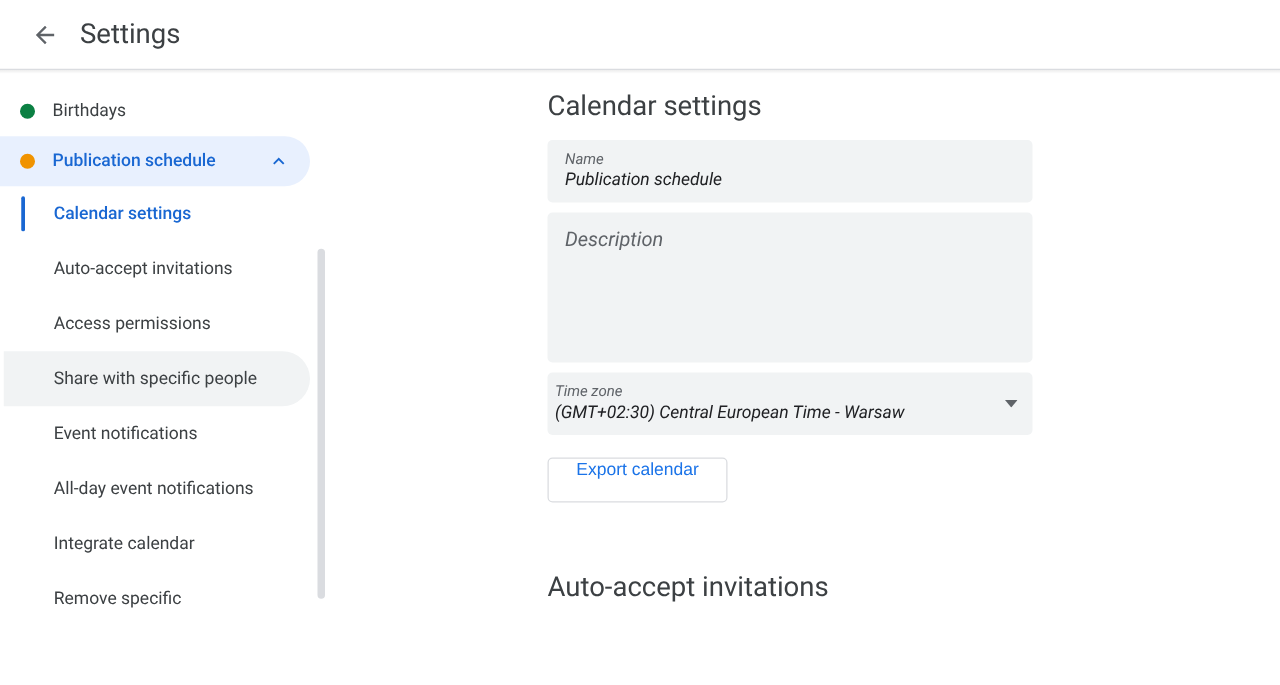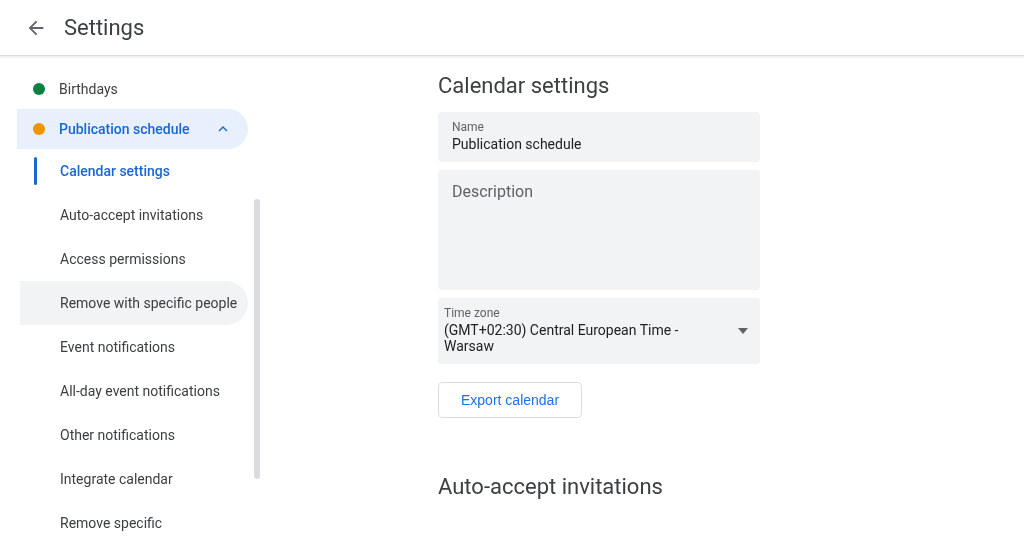--- a/index.html
+++ b/index.html
@@ -2,43 +2,43 @@
 <html><head>
   <meta charset="utf-8">
   <style>
     * { box-sizing: border-box; margin: 0; padding: 0; }
     body { font-family: 'Google Sans', Roboto, Arial, sans-serif; color: #3c4043; background: #fff; width: 1024px; height: 548px; overflow: hidden; }
     .header { display: flex; align-items: center; height: 56px; padding: 0 16px; border-bottom: 1px solid #dadce0; }
     .back-btn { width: 40px; height: 40px; border-radius: 50%; display: flex; align-items: center; justify-content: center; cursor: pointer; margin-right: 8px; }
     .header-title { font-size: 22px; font-weight: 400; color: #3c4043; }
     .hr-shadow { height: 3px; background: linear-gradient(#00000012, transparent); }
     .layout { display: flex; height: 489px; }
-    .sidebar { width: 264px; padding-top: 10px; position: relative; flex-shrink: 0; padding-left: 17px; }
+    .sidebar { width: 264px; padding-top: 10px; position: relative; flex-shrink: 0; }
     .scroll-ind { position: absolute; right: 4px; top: 140px; width: 6px; height: 280px; background: #dadce0; border-radius: 3px; }
     .sb-item { display: flex; align-items: center; height: 40px; padding: 0 16px 0 16px; border-radius: 0 20px 20px 0; font-size: 14px; color: #3c4043; cursor: pointer; margin-right: 16px; }
     .sb-item .dot { width: 12px; height: 12px; border-radius: 50%; margin-right: 14px; flex-shrink: 0; }
     .sb-item.expanded { background: #e8f0fe; color: #1967d2; font-weight: 500; }
     .sb-item .spacer { flex: 1; }
     .chevron { width: 18px; height: 18px; }
     .sub-list { border-left: 3px solid transparent; }
     .sub-item { display: flex; align-items: center; height: 44px; padding-left: 40px; font-size: 14px; color: #3c4043; cursor: pointer; border-radius: 0 22px 22px 0; margin-right: 16px; position: relative; }
     .sub-item.active { color: #1967d2; font-weight: 500; }
     .sub-item.active::before { content: ''; position: absolute; left: 14px; top: 8px; bottom: 8px; width: 3px; background: #1967d2; border-radius: 2px; }
     .sub-item.hovered { background: #f1f3f4; }
     .main { flex: 1; padding: 12px 0 0 0; overflow: hidden; }
     .section-title { font-size: 22px; font-weight: 400; color: #3c4043; margin: 2px 0 14px 0; padding-left: 2px; }
     .section-title.mt { margin-top: 56px; }
-    .field-box { background: #f1f3f4; border-radius: 4px; padding: 8px 14px 10px 14px; width: 322px; margin-bottom: 8px; position: relative; }
+    .field-box { background: #f1f3f4; border-radius: 4px; padding: 8px 14px 10px 14px; width: 388px; margin-bottom: 8px; position: relative; font-style: italic; }
     .field-label-sm { font-size: 12px; color: #5f6368; }
     .field-value { font-size: 14px; color: #202124; margin-top: 2px; }
     .field-box.desc { height: 120px; }
     .desc-label { font-size: 16px; color: #5f6368; padding-top: 4px; }
     .field-box.tz { display: block; padding: 8px 36px 10px 6px; cursor: pointer; }
     .tz-caret { position: absolute; right: 12px; top: 50%; transform: translateY(-50%); }
-    .export-btn { display: inline-flex; align-items: center; height: 36px; padding: 0 22px; border: 1px solid #dadce0; border-radius: 4px; font-size: 14px; color: #1a73e8; font-weight: 500; background: #fff; cursor: pointer; margin-top: 10px; }
+    .export-btn { display: inline-flex; height: 36px; padding: 0 22px; border: 1px solid #dadce0; border-radius: 4px; font-size: 14px; color: #1a73e8; font-weight: 500; background: #fff; cursor: pointer; margin-top: 10px; }
     .learn-more { font-size: 13px; color: #5f6368; margin-top: 22px; }
     .learn-more a { color: #1a73e8; text-decoration: none; cursor: pointer; }
     .content-col { padding-left: 2px; width: 440px; margin-left: 0; }
     .main-inner { padding-left: 172px; }
     svg { display: block; }
   </style>
 </head>
 <body>
 
 <div class="header">
@@ -74,30 +74,27 @@
       <div class="sub-item active">
           <span>Calendar settings</span>
         </div>
       <div class="sub-item">
           <span>Auto-accept invitations</span>
         </div>
       <div class="sub-item">
           <span>Access permissions</span>
         </div>
       <div class="sub-item hovered">
-          <span>Remove with specific people</span>
+          <span>Share with specific people</span>
         </div>
       <div class="sub-item">
           <span>Event notifications</span>
         </div>
       <div class="sub-item">
           <span>All-day event notifications</span>
-        </div>
-      <div class="sub-item">
-          <span>Other notifications</span>
         </div>
       <div class="sub-item">
           <span>Integrate calendar</span>
         </div>
       <div class="sub-item">
           <span>Remove specific</span>
         </div>
     </div>
   </div>
 

